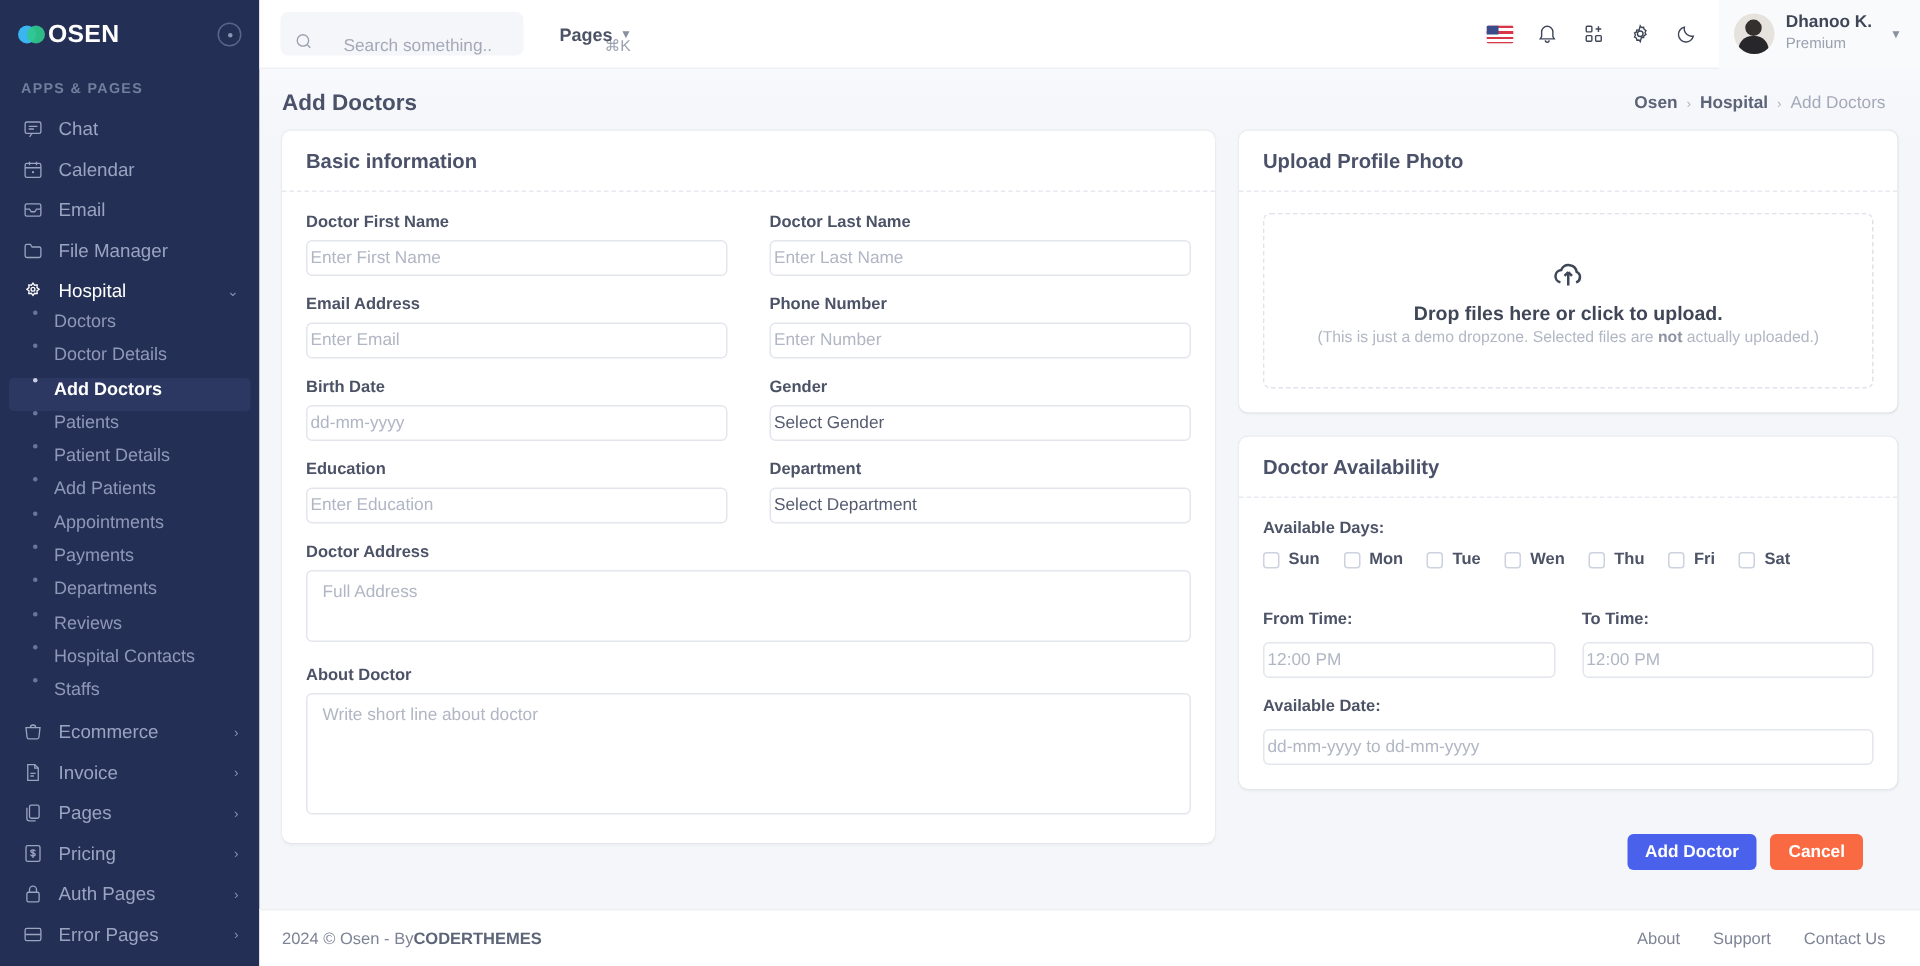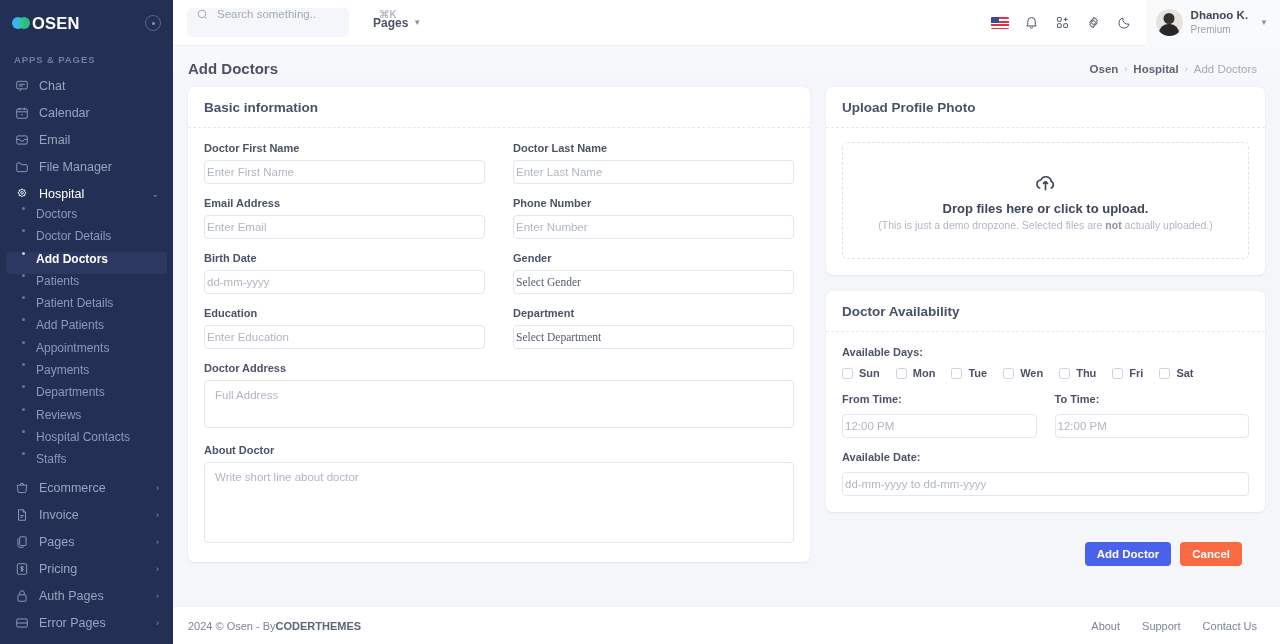--- a/index.html
+++ b/index.html
@@ -59,21 +59,21 @@
 
   
   .main { flex: 1; height: 644px; display: flex; flex-direction: column;
           background: linear-gradient(180deg,#fbfcfe 0%, #f4f6fa 90px); position: relative; }
 
   .topbar {
     height: 46px; background: #ffffff; display: flex; align-items: center;
     padding: 0 0 0 14px; border-bottom: 1px solid #eef0f4; flex: 0 0 46px;
   }
   .search-box {
-    display: flex; align-items: flex-start; gap: 8px;
+    display: flex; align-items: flex-end; gap: 20px;
     background: #f5f6f9; border-radius: 5px; height: 29px; width: 162px; padding: 0 9px;
   }
   .search-box svg { width: 13px; height: 13px; stroke: #9aa1b0; fill: none; stroke-width: 1.7; }
   .search-box input {
     border: none; background: transparent; outline: none; flex: 1;
     font-size: 11.5px; color: #41485c; font-family: inherit;
   }
   .search-box input::placeholder { color: #a3a9b8; }
   .search-kbd { font-size: 10.5px; color: #9aa1b0; }
   .pages-menu { display: flex; align-items: center; gap: 5px; margin-left: 24px;
@@ -120,35 +120,35 @@
   .fgroup { margin-bottom: 13px; flex: 1; min-width: 0; }
   .flabel { display: block; font-size: 11px; color: #4c5367; font-weight: 600; margin-bottom: 6px; }
   .finput, .fselect, .ftext {
     width: 100%; border: 1px solid #e3e6ed; border-radius: 4px;
     padding: 0 2px; height: 24px; font-size: 11.5px; color: #41485c;
     font-family: inherit; outline: none; background: #fff;
   }
   .finput::placeholder, .ftext::placeholder { color: #b0b6c4; }
   .ftext { height: 48px; padding: 6px 10px; resize: none; line-height: 1.5; }
   .ftext.tall { height: 81px; }
-  .fselect-wrap { position: relative; font-family: Liberation Serif, serif; }
+  .fselect-wrap { position: relative; }
   .fselect { display: flex; align-items: center; color: #555c70; cursor: pointer; }
 
   .dropzone {
     border: 1.5px dashed #dfe3ea; border-radius: 5px; height: 117px;
     display: flex; flex-direction: column; align-items: center; justify-content: center;
     gap: 3px; cursor: pointer; background: #fff;
   }
   .dz-icon svg { width: 25px; height: 25px; stroke: #3f4657; fill: none; stroke-width: 1.6; }
   .dz-main { font-size: 13px; color: #3f4657; font-weight: 600; }
   .dz-sub { font-size: 10.5px; color: #b2b7c4; }
   .dz-sub b { color: #8d93a3; }
 
   .sublabel { font-size: 11px; color: #4c5367; font-weight: 700; margin-bottom: 9px; display: block; }
-  .days { display: flex; align-items: center; gap: 0; margin-bottom: 14px; }
+  .days { display: flex; align-items: center; gap: 0; margin-bottom: 28px; }
   .day { display: flex; align-items: center; gap: 6px; margin-right: 16px; cursor: pointer; }
   .day:last-child { margin-right: 0; }
   .cbox { width: 11px; height: 11px; border: 1px solid #ccd2de; border-radius: 2.5px; background: #fff; flex: 0 0 11px; }
   .day span { font-size: 11px; color: #4c5367; font-weight: 600; }
 
   .times { display: flex; gap: 18px; }
   .actions { display: flex; justify-content: flex-end; gap: 9px; padding: 14px 23px 0 0; }
   .btn { border: none; border-radius: 4px; padding: 0 12px; height: 24px;
          font-size: 11.5px; font-weight: 600; color: #fff; cursor: pointer; font-family: inherit; }
   .btn-primary { background: #4a61ec; }

